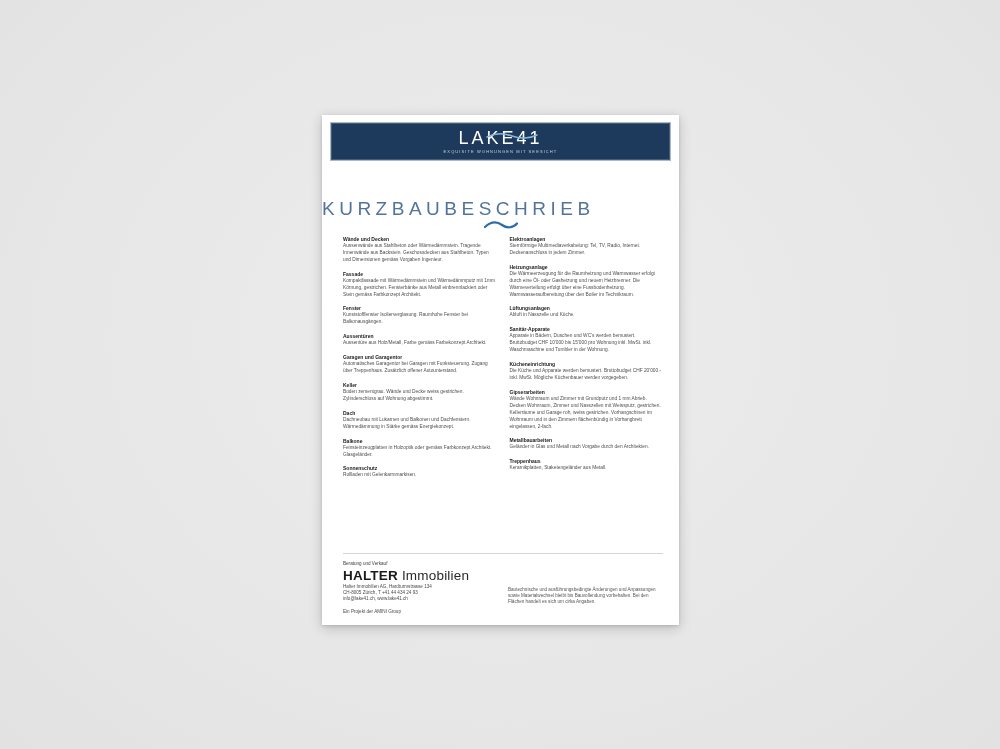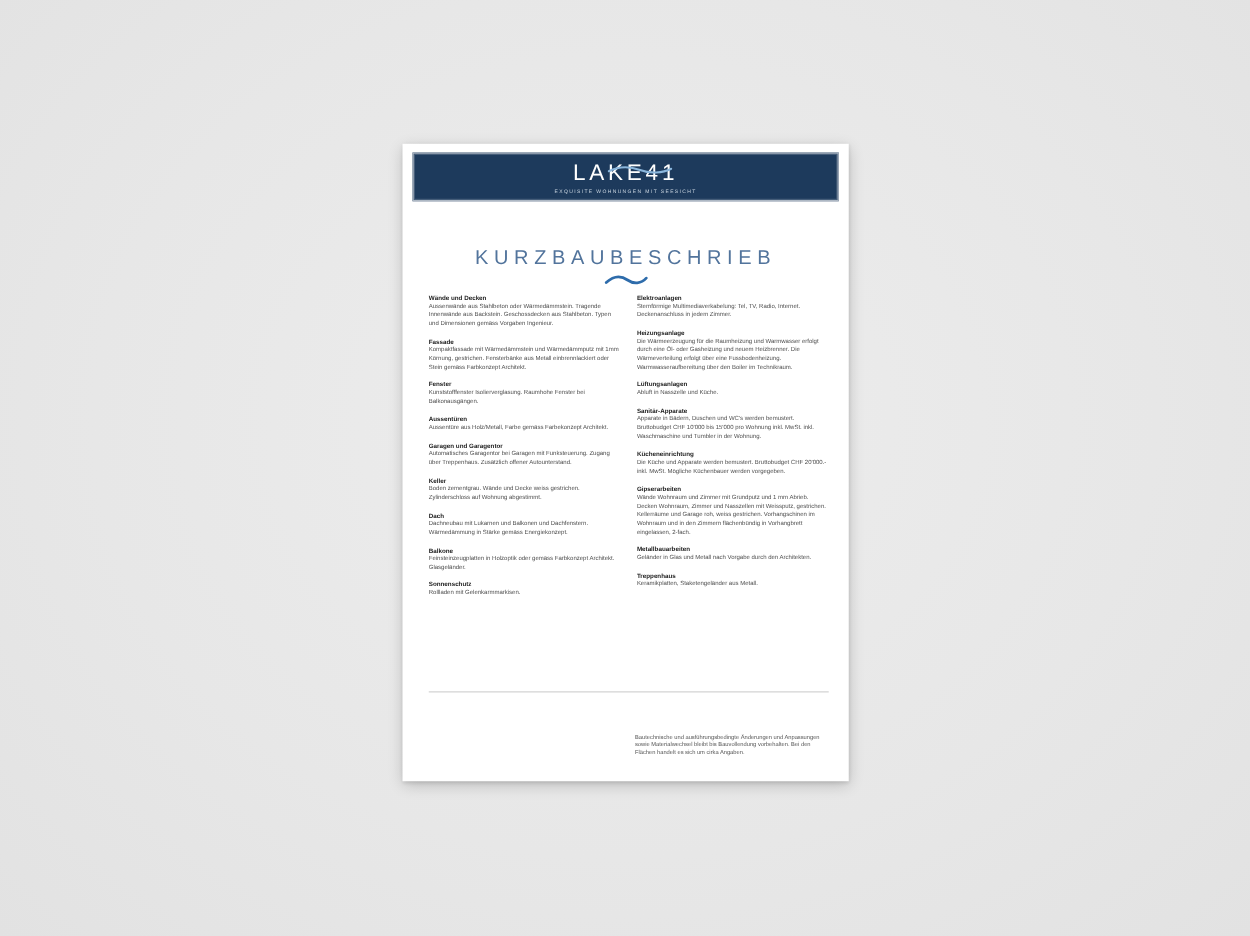--- a/index.html
+++ b/index.html
@@ -27,22 +27,22 @@
   .logo-text{
     color:#ffffff;font-size:18px;letter-spacing:3px;font-weight:normal;
     font-family:"Liberation Sans", sans-serif;
   }
   .logo-wave{position:absolute;left:28px;top:3px;pointer-events:none;}
   .logo-tagline{
     margin-top:2px;color:#c9d4df;font-size:4px;letter-spacing:1.1px;text-align:center;
   }
   
   .doc-title{
-    position:absolute;left:0;right:0;top:83px;text-align:center;
-    color:#52749c;font-size:16px;letter-spacing:4.5px;font-weight:normal;
+    position:absolute;left:0;right:0;top:83px;
+    color:#52749c;font-size:19px;letter-spacing:4.5px;font-weight:normal;
   }
   .title-wave{position:absolute;left:0;right:0;top:101px;text-align:center;}
   
   .content{
     position:absolute;left:21px;right:16px;top:121px;
     display:flex;gap:13px;
   }
   .col{flex:1;min-width:0;}
   .sec{margin:0 0 7px 0;}
   .sec-h{
@@ -177,16 +177,24 @@
 
         <div class="sec">
           <p class="sec-h">Treppenhaus</p>
           <p class="sec-b">Keramikplatten, Staketengeländer aus Metall.</p>
         </div>
       </div>
   </div>
 
   <div class="footer-rule"></div>
 
+  <div class="footer-left">
+    <p class="f-small">Beratung und Verkauf</p>
+    <p class="company"><span class="b">HALTER</span><span class="r"> Immobilien</span></p>
+    <p class="addr">Halter Immobilien AG, Hardturmstrasse 134</p>
+    <p class="addr">CH-8005 Zürich, T +41 44 434 24 93</p>
+    <p class="addr">info@lake41.ch, www.lake41.ch</p>
+    <p class="project">Ein Projekt der AMINI Group</p>
+  </div>
 
   <div class="footer-right">Bautechnische und ausführungsbedingte Änderungen und Anpassungen sowie Materialwechsel bleibt bis Bauvollendung vorbehalten. Bei den Flächen handelt es sich um cirka Angaben.</div>
 
 </div>
 
 </body></html>

